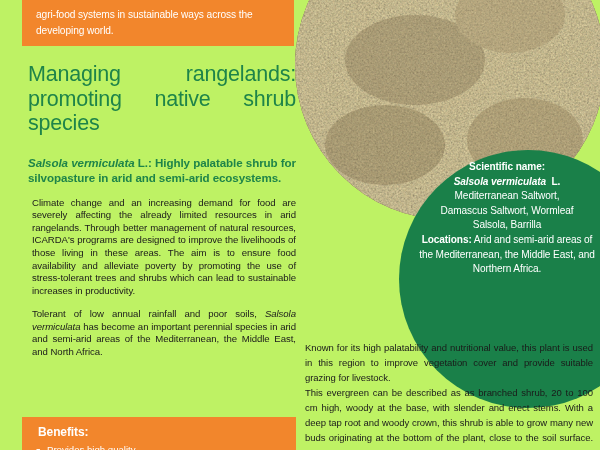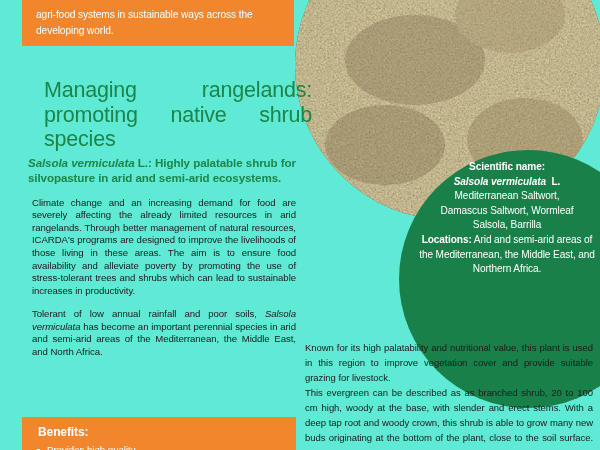--- a/index.html
+++ b/index.html
@@ -13,21 +13,21 @@
     background: #ffffff;
     font-family: "Liberation Sans", sans-serif;
     position: relative;
   }
 
   #page {
     position: relative;
     width: 600px;
     height: 450px;
     overflow: hidden;
-    background: #5eead4;
+    background: #bef264;
   }
 
   
   .top-banner {
     position: absolute;
     left: 22px;
     top: -26px;
     width: 272px;
     height: 72px;
     background: #F2862C;
@@ -48,21 +48,21 @@
   
   .main-title {
     position: absolute;
     left: 28px;
     top: 62px;
     width: 268px;
     color: #1E8449;
     font-size: 21.5px;
     line-height: 24.5px;
     font-weight: normal;
-    margin: 16px;
+    margin: 0;
     text-align: justify;
     text-align-last: left;
     letter-spacing: -0.2px;
   }
 
   
   .left-col {
     position: absolute;
     left: 28px;
     top: 155px;

